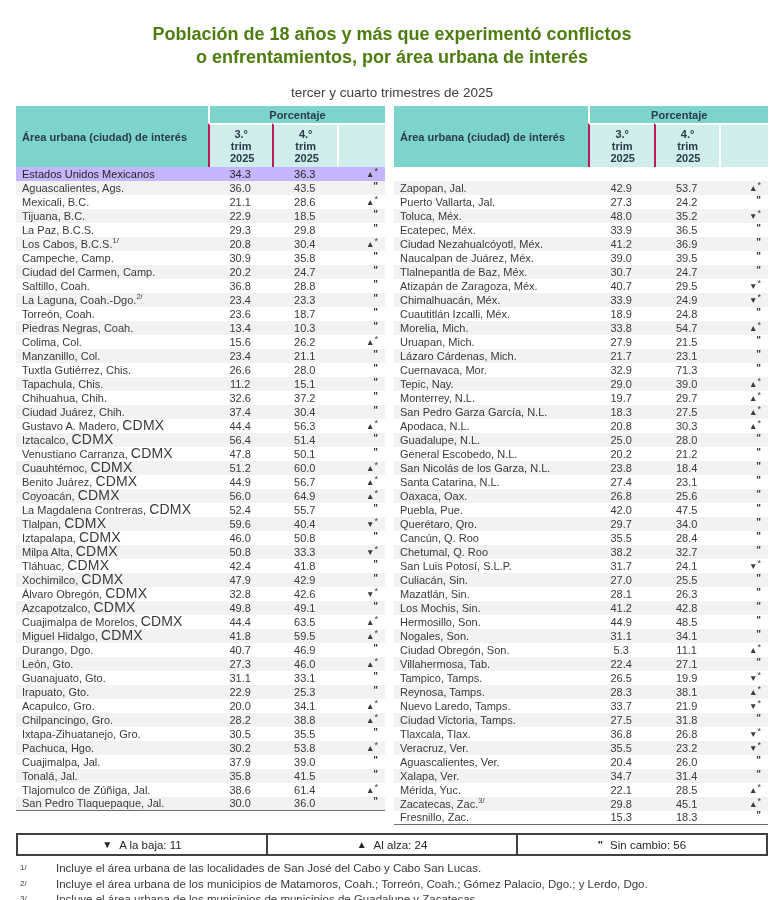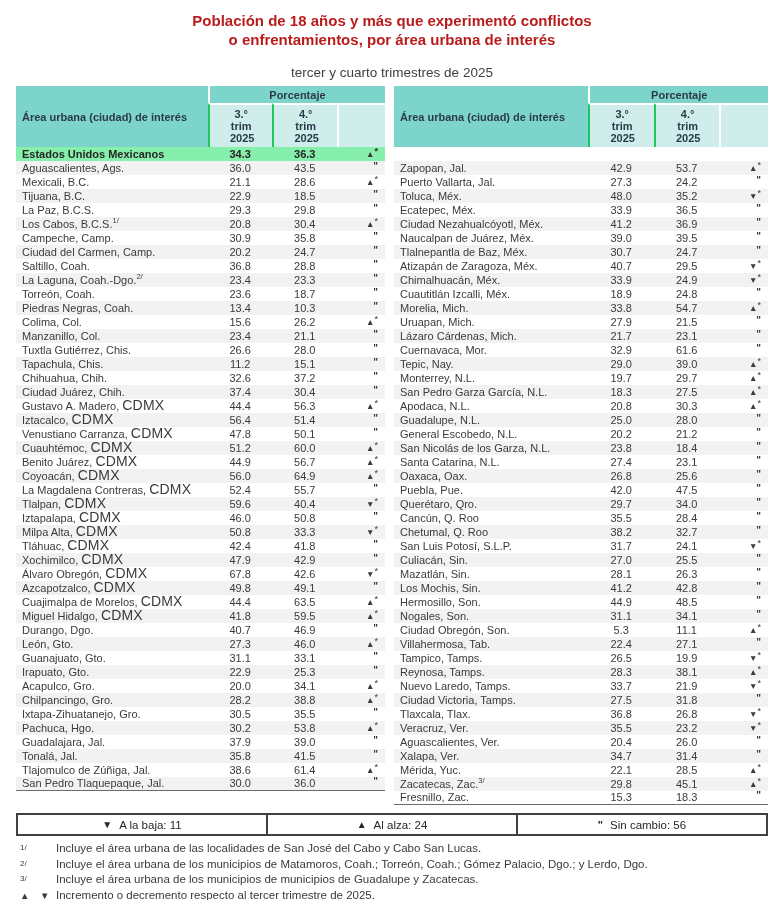--- a/index.html
+++ b/index.html
@@ -9,50 +9,50 @@
     background:#ffffff;
     font-family:"Liberation Sans", sans-serif;
     color:#3a3a3a;
     overflow:hidden;
   }
   .page { padding:7px 16px 0 16px; }
 
   
   .titleblock { text-align:center; }
   .kicker { font-size:13px; color:#404040; margin:0 0 3px 0; }
-  .maintitle { font-size:15px; font-weight:bold; color:#b91c1c; line-height:1.28; margin:4px; }
+  .maintitle { font-size:18px; font-weight:bold; color:#4d7c0f; line-height:1.28; margin:16px; }
   .subtitle { font-size:13.5px; color:#404040; margin:16px 0 6px 0; }
 
   
   .tables { display:flex; gap:9px; align-items:flex-start; }
   table.cuadro { border-collapse:separate; border-spacing:0; table-layout:fixed; }
   table.cuadro.left  { width:369px; }
   table.cuadro.right { width:374px; }
   col.c-name { width:52%; }
   col.c-t3   { width:17.5%; }
   col.c-t4   { width:17.5%; }
   col.c-sym  { width:13%; }
 
   thead th {
     background:#7DD4CA; color:#2b3a4a;
     font-size:11px; font-weight:bold;
     padding:1px 20px; vertical-align:middle;
   }
   thead th.area-h { text-align:left; padding-left:6px; height:49px; }
   thead th.group-h { height:17px; border-left:2px solid #fff; }
-  thead th.trim-h { background:#CFEDEA; border-left:2px solid #22c55e; border-top:2px solid #fff; height:44px; }
+  thead th.trim-h { background:#CFEDEA; border-left:2px solid #be185d; border-top:2px solid #fff; height:44px; }
   thead th.sym-h { background:#CFEDEA; border-left:2px solid #fff; border-top:2px solid #fff; }
   thead th .yr { font-weight:bold; }
 
   tbody td {
     font-size:11px; height:14px; line-height:13px;
     padding:0 3px; white-space:nowrap; overflow:hidden;
   }
   tbody tr.striped td { background:#F2F2F2; }
-  tbody tr.national td { background:#86efac; font-weight:bold; color:#262626;margin-left:8px; }
+  tbody tr.national td { background:#c4b5fd; font-weight:normal; color:#262626;margin-left:8px; }
   tbody tr.spacer td { height:14px; background:#fff; }
   td.name { text-align:left; padding-left:6px; }
   td.num  { text-align:center; }
   td.sym  { text-align:right; padding-right:7px; }
   td.sym .tri { font-size:8.5px; color:#3a3a3a; }
   td.sym .ast { font-size:9px; vertical-align:top; line-height:9px; }
   td.sym .ditto { font-size:10px; font-weight:bold; vertical-align:top; line-height:10px; }
   sup.fn { font-size:7.5px; line-height:0; }
   .sc { font-size:14px; letter-spacing:0.2px; }
   table.cuadro tbody tr:last-child td { border-bottom:1px solid #6b6b6b;margin-top:36px; }
@@ -294,21 +294,21 @@
             <td class="sym"><span class="ditto">"</span></td>
           </tr>
           <tr class="striped">
             <td class="name">Xochimilco, <span class="sc">CDMX</span></td>
             <td class="num">47.9</td>
             <td class="num">42.9</td>
             <td class="sym"><span class="ditto">"</span></td>
           </tr>
           <tr>
             <td class="name">Álvaro Obregón, <span class="sc">CDMX</span></td>
-            <td class="num">67.8</td>
+            <td class="num">32.8</td>
             <td class="num">42.6</td>
             <td class="sym"><span class="tri">▼</span><span class="ast">*</span></td>
           </tr>
           <tr class="striped">
             <td class="name">Azcapotzalco, <span class="sc">CDMX</span></td>
             <td class="num">49.8</td>
             <td class="num">49.1</td>
             <td class="sym"><span class="ditto">"</span></td>
           </tr>
           <tr>
@@ -365,21 +365,21 @@
             <td class="num">35.5</td>
             <td class="sym"><span class="ditto">"</span></td>
           </tr>
           <tr class="striped">
             <td class="name">Pachuca, Hgo.</td>
             <td class="num">30.2</td>
             <td class="num">53.8</td>
             <td class="sym"><span class="tri">▲</span><span class="ast">*</span></td>
           </tr>
           <tr>
-            <td class="name">Guadalajara, Jal.</td>
+            <td class="name">Cuajimalpa, Jal.</td>
             <td class="num">37.9</td>
             <td class="num">39.0</td>
             <td class="sym"><span class="ditto">"</span></td>
           </tr>
           <tr class="striped">
             <td class="name">Tonalá, Jal.</td>
             <td class="num">35.8</td>
             <td class="num">41.5</td>
             <td class="sym"><span class="ditto">"</span></td>
           </tr>
@@ -500,21 +500,21 @@
           </tr>
           <tr class="striped">
             <td class="name">Lázaro Cárdenas, Mich.</td>
             <td class="num">21.7</td>
             <td class="num">23.1</td>
             <td class="sym"><span class="ditto">"</span></td>
           </tr>
           <tr>
             <td class="name">Cuernavaca, Mor.</td>
             <td class="num">32.9</td>
-            <td class="num">61.6</td>
+            <td class="num">71.3</td>
             <td class="sym"><span class="ditto">"</span></td>
           </tr>
           <tr class="striped">
             <td class="name">Tepic, Nay.</td>
             <td class="num">29.0</td>
             <td class="num">39.0</td>
             <td class="sym"><span class="tri">▲</span><span class="ast">*</span></td>
           </tr>
           <tr>
             <td class="name">Monterrey, N.L.</td>

